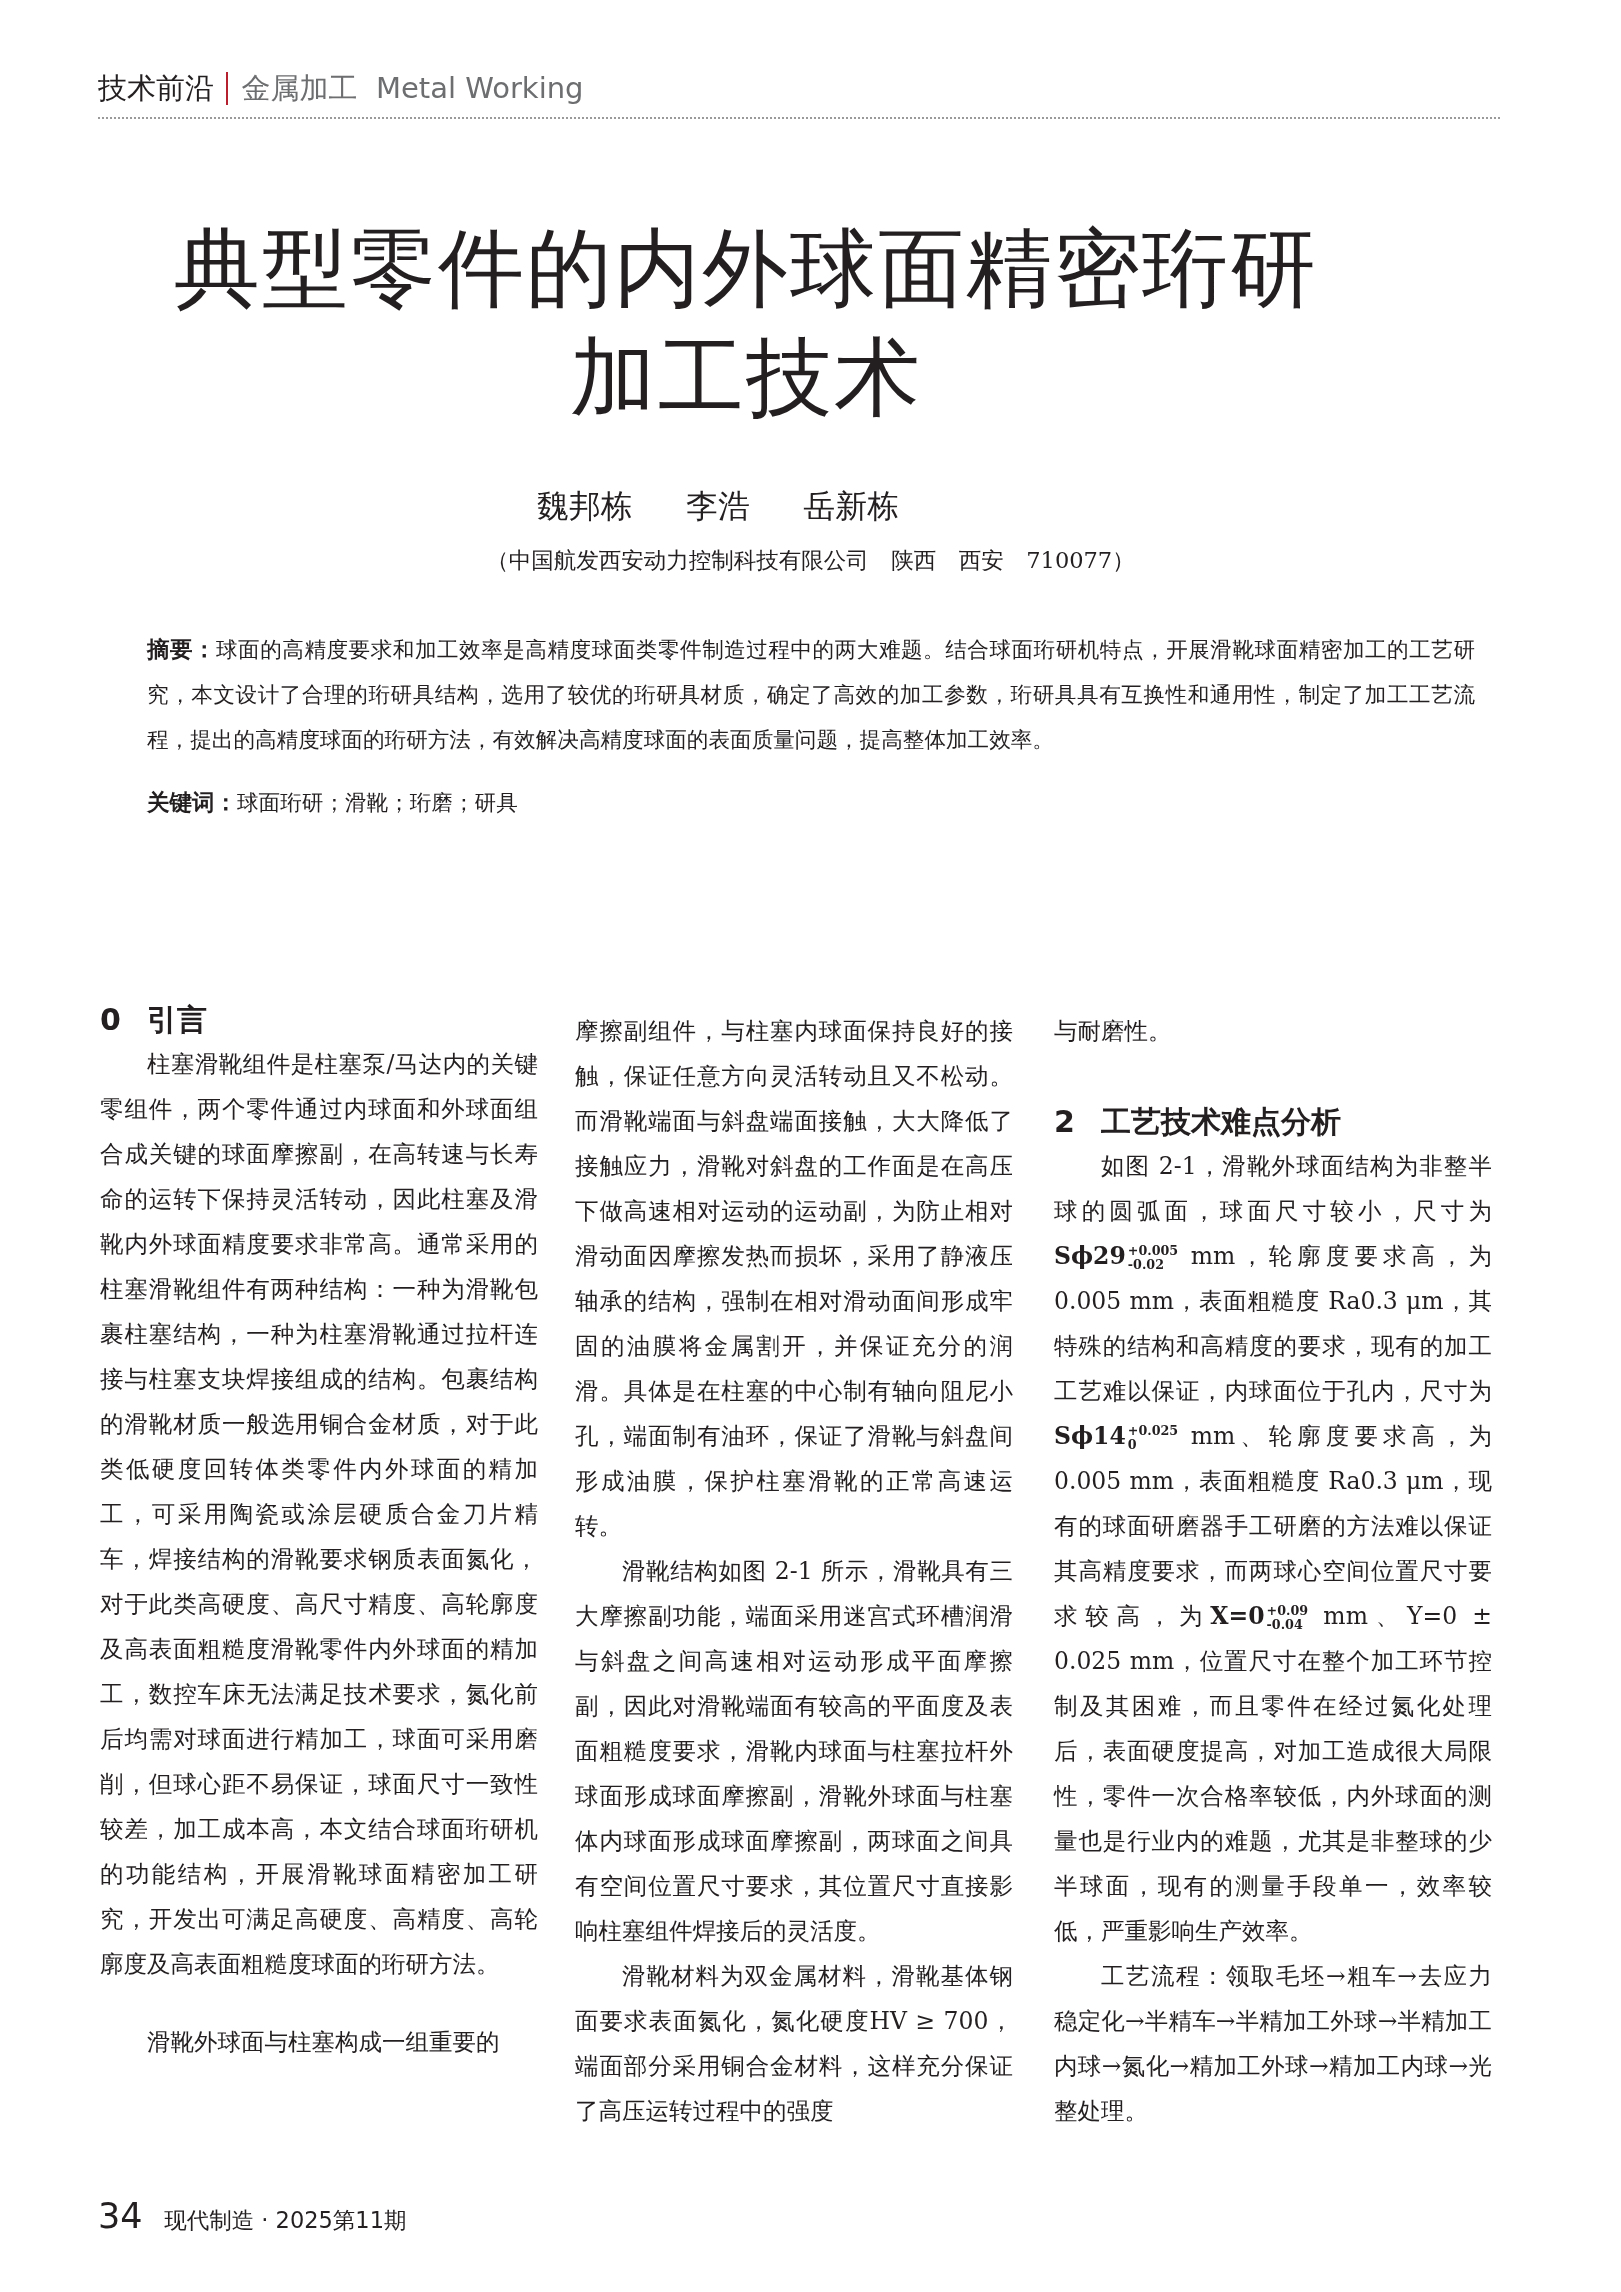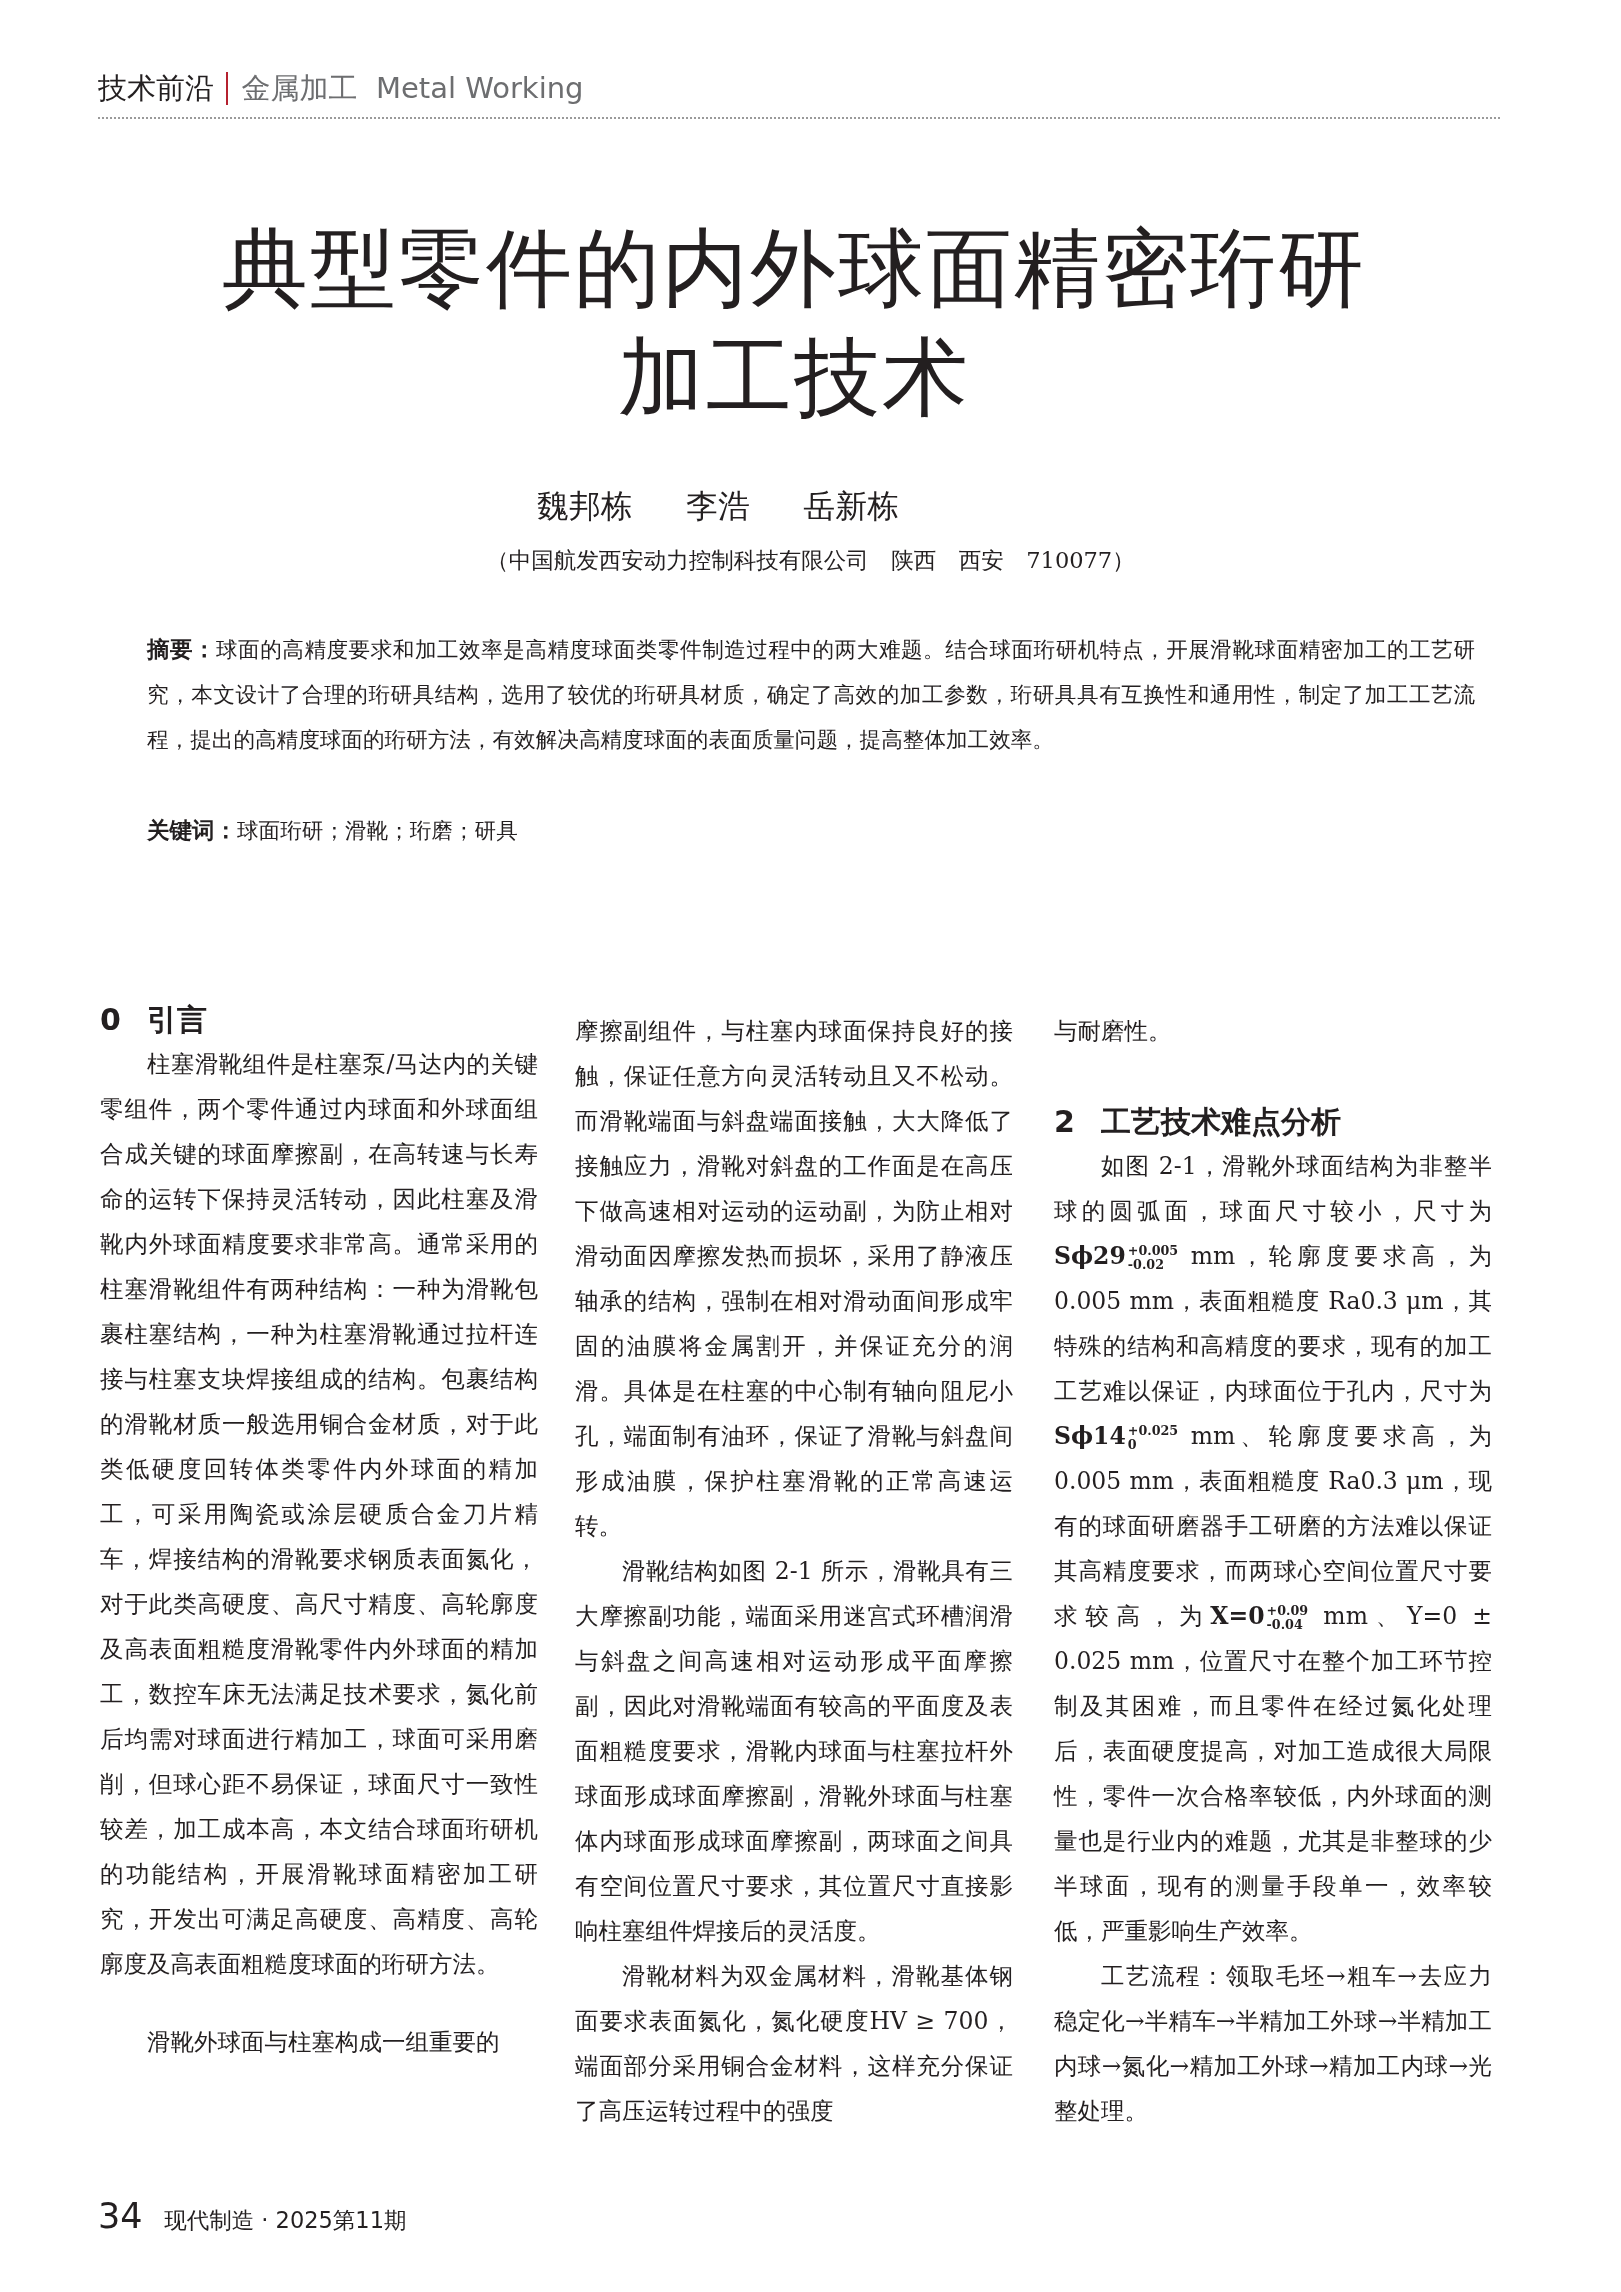--- a/index.html
+++ b/index.html
@@ -6,31 +6,31 @@
   body { width: 1621px; height: 2293px; position: relative; overflow: hidden; color: #231f20; }
   .sans { font-family: "DejaVu Sans", "Liberation Sans", sans-serif; }
   .serif { font-family: "DejaVu Serif", "Liberation Serif", serif; }
 
   .header { position: absolute; left: 98px; top: 69px; height: 39px; display: flex; align-items: center; font-size: 29px; }
   .header .section { color: #231f20; }
   .header .sep { width: 2px; height: 33px; background: #b5212f; margin: 0 13.7px 0 11.8px; }
   .header .sub { color: #6d6e70; }
   .header-rule { position: absolute; left: 98px; top: 117px; width: 1402px; height: 0; border-top: 2px dotted #9a9a9a; }
 
-  .title { position: absolute; left: 0; width: 1492px; text-align: center; font-size: 86px; font-weight: 400; line-height: 108px; letter-spacing: 2px; padding-left: 48px; }
+  .title { position: absolute; left: 0; width: 1492px; text-align: center; font-size: 86px; font-weight: 400; line-height: 108px; letter-spacing: 2px; }
   .title.l1 { top: 214px; }
   .title.l2 { top: 323px; }
 
   .authors { position: absolute; left: 0; width: 1436px; top: 485px; text-align: center; font-size: 32px; word-spacing: 0; }
   .authors span { margin: 0 21.6px; }
   .affil { position: absolute; left: 0; width: 1621px; top: 545px; text-align: center; font-size: 22.5px; }
 
   .abstract { position: absolute; left: 147px; top: 627px; width: 1328px; font-size: 21.6px; line-height: 45px; text-align: justify; }
   .abstract .lbl { font-weight: 700; font-size: 22.5px; }
-  .keywords { position: absolute; left: 147px; top: 808px; width: 1328px; font-size: 21.6px; line-height: 45px; }
+  .keywords { position: absolute; left: 147px; top: 788px; width: 1328px; font-size: 21.6px; line-height: 29px; }
   .keywords .lbl { font-weight: 700; font-size: 22.5px; }
 
   .col { position: absolute; top: 997px; width: 438px; font-size: 23.5px; line-height: 45px; text-align: justify; }
   .col1 { left: 100px; }
   .col2 { left: 575px; }
   .col3 { left: 1054px; }
   .col p { margin: 0; text-indent: 2em; }
   .col p.noindent { text-indent: 0; margin-top: 12px; }
   .col h2 { margin: 0; font-size: 30px; font-weight: 700; line-height: 45px; }
   .col h2 .num { display: inline-block; width: 47px; }

